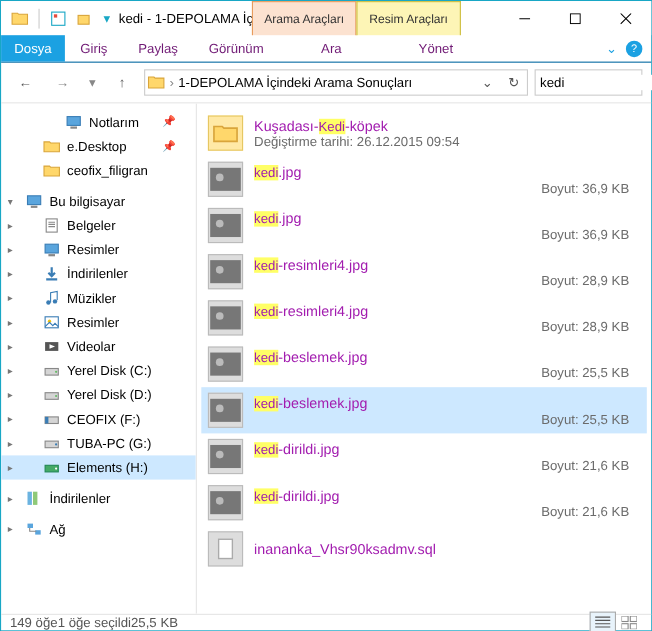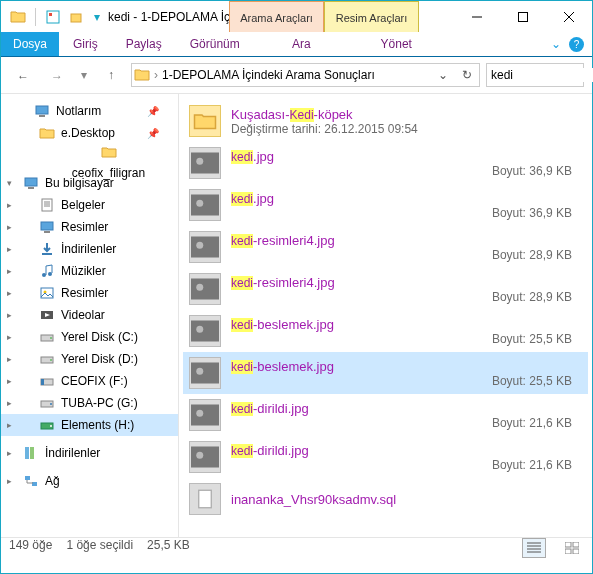--- a/index.html
+++ b/index.html
@@ -55,21 +55,21 @@
 .result{display:flex;align-items:center;padding:4px 6px;gap:10px;min-height:42px}
 .result.sel{background:#cde8ff}
 .thumb{width:32px;height:32px;flex-shrink:0;background:#ddd;border:1px solid #bbb;display:flex;align-items:center;justify-content:center}
 .thumb.folder{background:#ffe9a6;border-color:#e6c762}
 .rinfo{flex:1;min-width:0}
 .rname{color:#a21caf;font-size:13px}
 .rname .hl{background:#ffff66}
 .rmeta{color:#6b6b6b;font-size:11px;display:flex;justify-content:space-between;padding-right:10px}
 
 
-.status{height:36px;border-top:1px solid #e5e5e5;display:flex;padding:0 8px;gap:14px;color:#555;font-size:11px}
+.status{height:15px;border-top:1px solid #e5e5e5;display:flex;align-items:center;padding:0 8px;color:#555;font-size:11px}
 .status-spacer{flex:1}
 .view-btn{width:24px;height:20px;border:1px solid transparent;display:flex;align-items:center;justify-content:center}
 .view-btn.active{border-color:#aaa;background:#e8f3fb}
 
 
 .sidebar::-webkit-scrollbar,.content::-webkit-scrollbar{width:17px}
 .sidebar::-webkit-scrollbar-thumb,.content::-webkit-scrollbar-thumb{background:#c2c2c2}
 .sidebar::-webkit-scrollbar-track,.content::-webkit-scrollbar-track{background:#f0f0f0}
 </style>
 </head>
@@ -152,36 +152,36 @@
     </div>
     <div class="search-box">
       <input class="search-input" value="kedi" style="">
 
     </div>
   </div>
 
   <div class="main">
     <div class="sidebar">
       <div class="tree-group" id="quick-group">
-          <div class="tree-item" style="padding-left: 33px;">
+          <div class="tree-item" style="padding-left: 58px;">
             <svg class="sb-icon" viewBox="0 0 16 16">
               <rect x="2" y="3" width="12" height="8" fill="#5aa5dd" stroke="#3a7db5"></rect>
               <rect x="5" y="12" width="6" height="2" fill="#888"></rect>
             </svg>
             <span>Notlarım</span>
             <span class="pin">📌</span>
           </div>
           <div class="tree-item" style="padding-left: 38px;">
             <svg class="sb-icon" viewBox="0 0 16 16">
               <path fill="#ffd76b" stroke="#d9a53b" d="M1 4h5l1 1h8v8H1z"></path>
             </svg>
             <span>e.Desktop</span>
             <span class="pin">📌</span>
           </div>
-          <div class="tree-item" style="padding-left: 38px; flex-direction: column;">
+          <div class="tree-item" style="padding-left: 38px;">
             <svg class="sb-icon" viewBox="0 0 16 16">
               <path fill="#ffd76b" stroke="#d9a53b" d="M1 4h5l1 1h8v8H1z"></path>
             </svg>
             <span>ceofix_filigran</span>
           </div>
         </div>
       <div class="tree-group">
         <div class="tree-item top">
           <span class="exp">▾</span>
           <svg class="sb-icon" viewBox="0 0 16 16">

